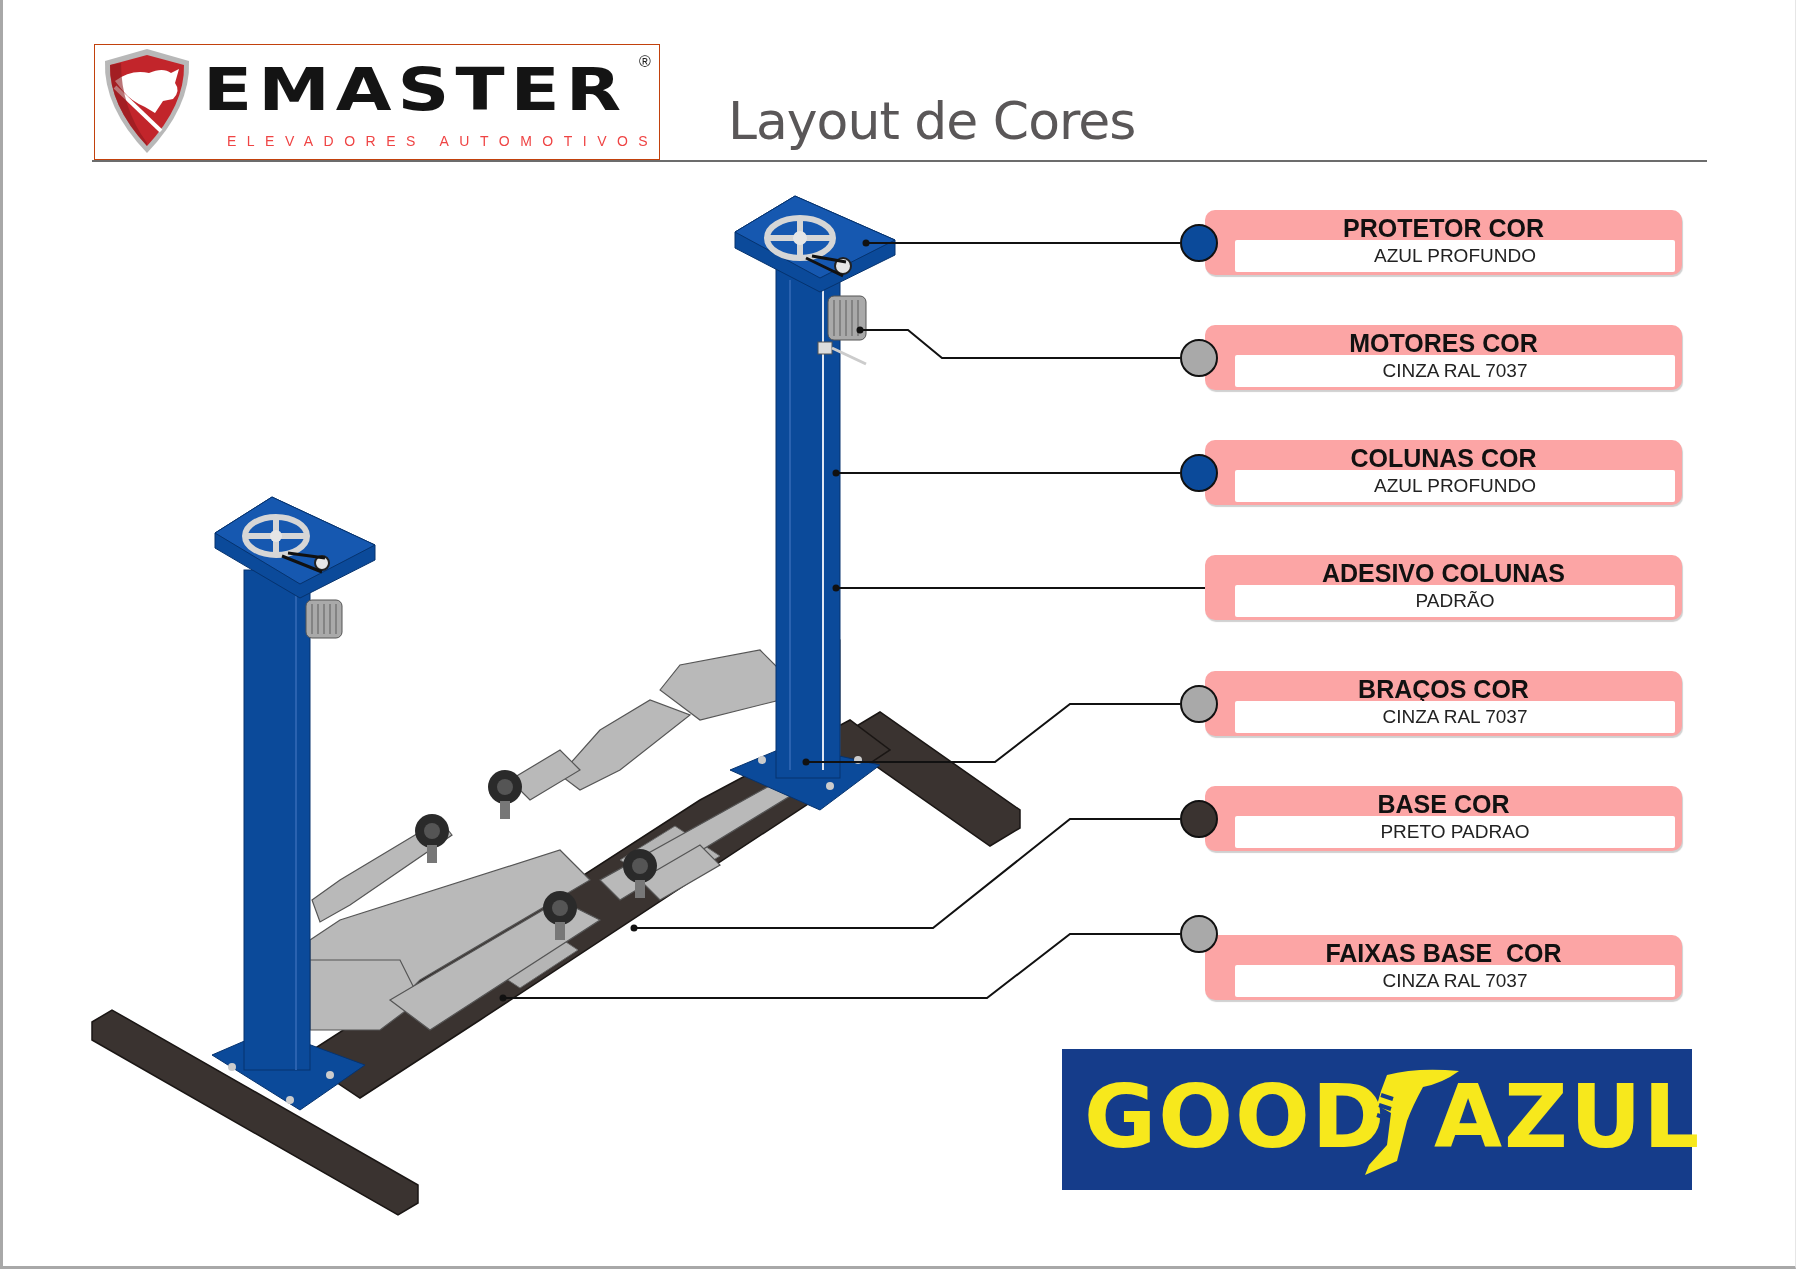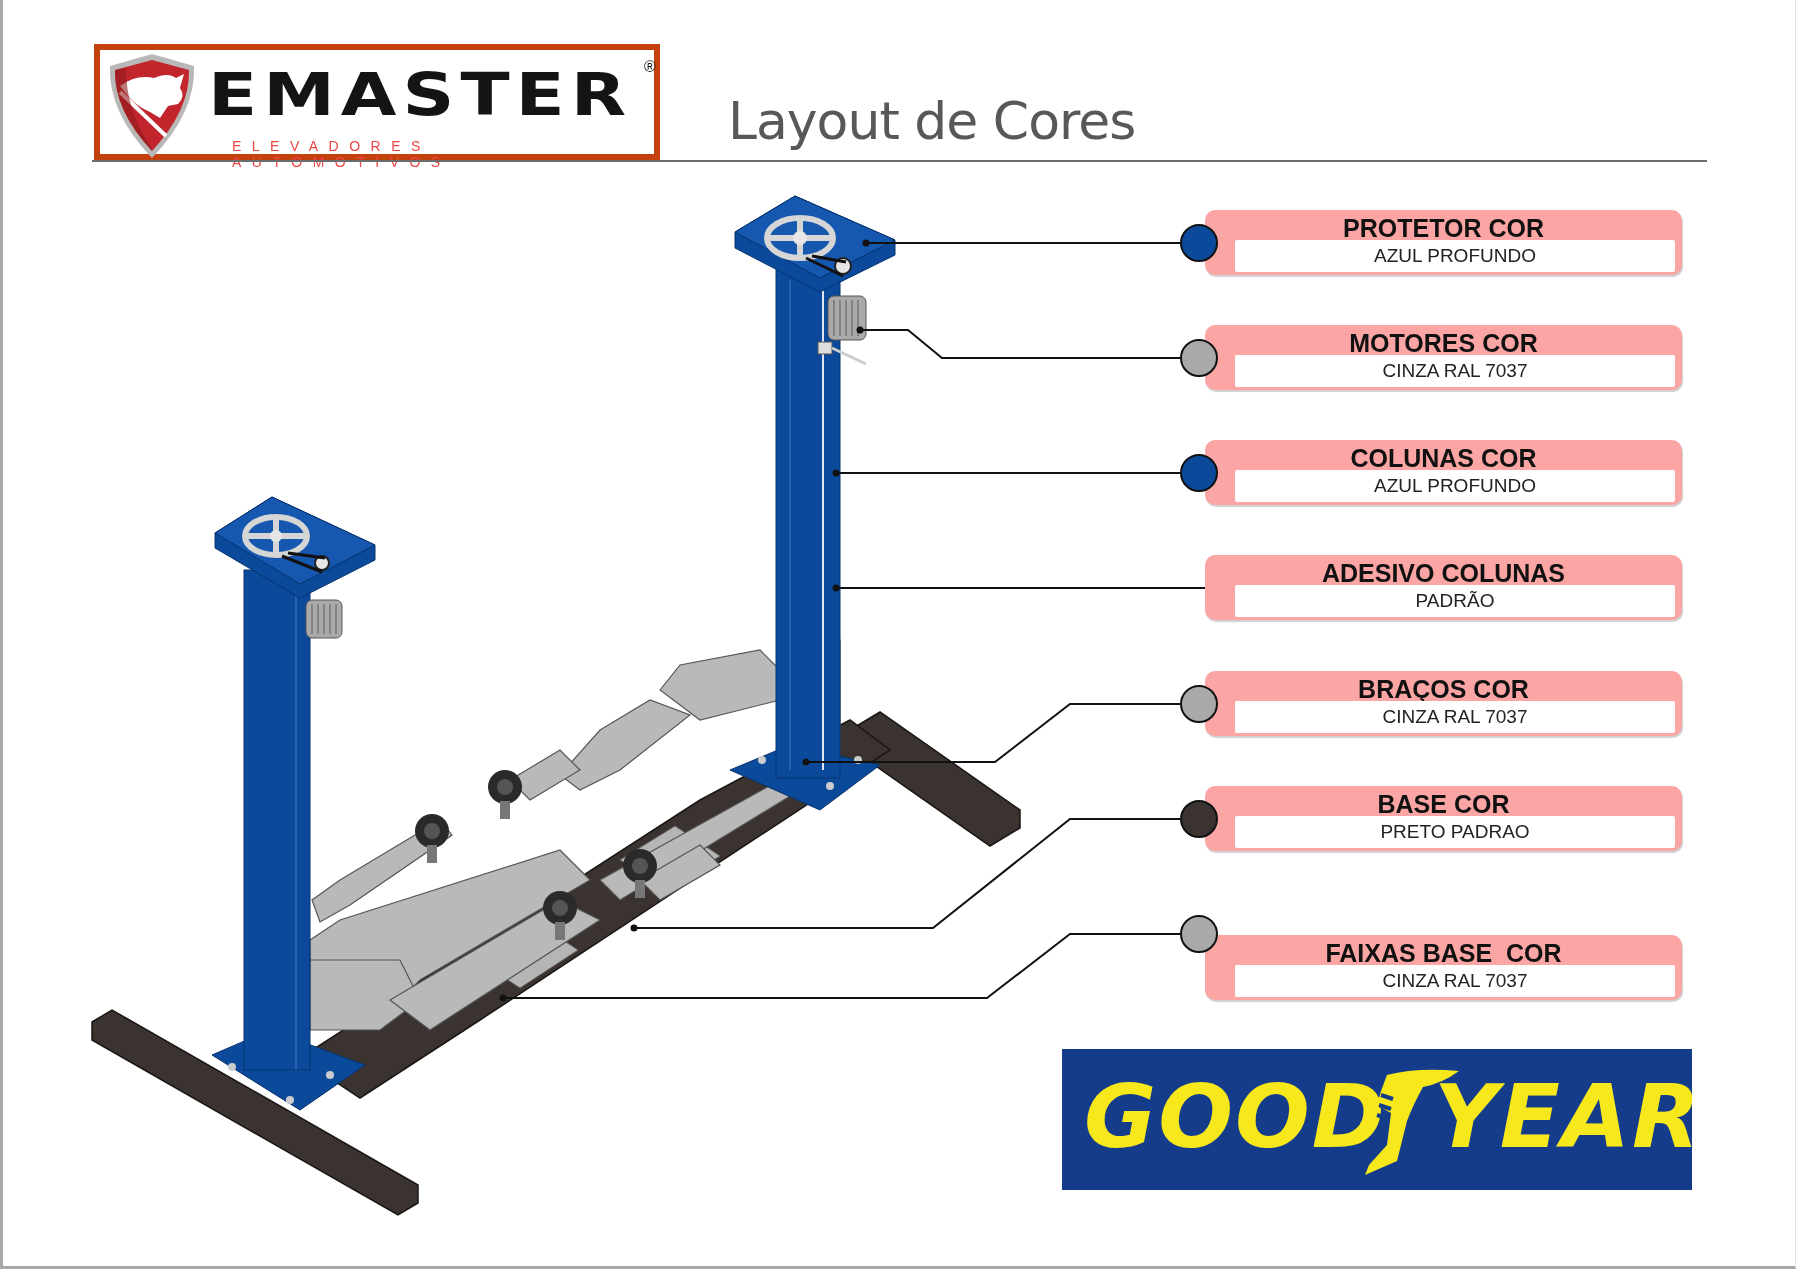--- a/index.html
+++ b/index.html
@@ -1,38 +1,38 @@
 <!DOCTYPE html>
 <html><head>
 <meta charset="utf-8">
 <style>
   html, body { margin:0; padding:0; }
   body { width:1800px; height:1273px; background:#fff; position:relative; overflow:hidden;
          font-family:"Liberation Sans", sans-serif; }
   .frame { position:absolute; left:0; top:0; width:1796px; height:1269px;
            border-left:3px solid #a8a8a8; border-bottom:3px solid #a8a8a8; border-right:1px solid #e6e6e6; box-sizing:border-box;}
   .logo-box { position:absolute; left:94px; top:44px; width:566px; height:116px; background:#fff;
-              border:6px solid #c2410c; box-sizing:border-box; }
+              border:1px solid #c2410c; box-sizing:border-box; }
   .brand-name { position:absolute; left:108px; top:12px; font-family:"DejaVu Sans", sans-serif; font-weight:bold;
                 font-size:72px; letter-spacing:6px; color:#141414; line-height:80px; transform:scaleY(0.82); transform-origin:top left;}
   .brand-reg { position:absolute; left:544px; top:8px; font-size:16px; color:#222; }
   .brand-sub { position:absolute; left:132px; top:88px; font-size:14px; letter-spacing:10.5px; color:#ef4444; }
   .shield { position:absolute; left:6px; top:2px; width:92px; height:108px; }
   .title { position:absolute; left:728px; top:82px; font-family:"DejaVu Sans", sans-serif; font-size:52px;
            color:#5a5758; letter-spacing:-1px; line-height:78px; }
   .rule { position:absolute; left:92px; top:160px; width:1615px; height:2px; background:#6c6c6c; }
   .drawing { position:absolute; left:0; top:0; }
   .card { position:absolute; left:1205px; width:477px; height:65px; background:#fca5a5; border-radius:10px;
           box-shadow:1px 2px 1px #d0d0d0; }
   .card-title { position:absolute; left:0; right:0; top:4px; text-align:center; font-weight:bold; font-size:25px; color:#111; }
   .card-value { position:absolute; left:30px; right:7px; top:30px; height:32px; background:#fff; border-radius:2px;
                 text-align:center; font-size:19px; line-height:31px; color:#222; }
   .swatch { position:absolute; width:38px; height:38px; border-radius:50%; border:2px solid #111; box-sizing:border-box; }
   .goodyear { position:absolute; left:1062px; top:1049px; width:630px; height:141px; background:#153c8a; }
-  .gy-text { position:absolute; top:18px; font-family:"DejaVu Sans", sans-serif; font-weight:bold; font-style:italic;
+  .gy-text { position:absolute; top:18px; font-family:"DejaVu Sans", sans-serif; font-weight:bold; 
              font-size:88px; color:#f7e81c; line-height:100px; letter-spacing:2px;text-align:center; }
 </style>
 </head>
 <body>
 
 <div class="frame"></div>
 
 <div class="logo-box">
   <svg class="shield" viewBox="0 0 92 108">
     <path d="M46 2 L88 14 Q90 60 46 106 Q2 60 4 14 Z" fill="#b8b8b8"></path>
@@ -210,14 +210,14 @@
   <div class="card-value">CINZA RAL 7037</div>
 </div>
 <div class="swatch" style="left:1180px;top:915px;background:#a9a9a9"></div>
 
 <div class="goodyear">
   <div class="gy-text" style="left:22px">GOOD</div>
   <svg style="position:absolute;left:285px;top:16px" width="120" height="112" viewBox="0 0 120 112">
     <path d="M40 10 Q70 2 112 6 Q96 18 76 22 Q66 40 60 56 L50 96 L18 110 L22 100 L40 80 L44 48 L30 40 L34 26 Z" fill="#f7e81c"></path>
     <path d="M34 30 L46 34 M32 40 L44 44 M30 50 L42 54" stroke="#153c8a" stroke-width="4"></path>
   </svg>
-  <div class="gy-text" style="left:372px">YEAR</div>
+  <div class="gy-text" style="left:372px">AZUL</div>
 </div>
 
 </body></html>

